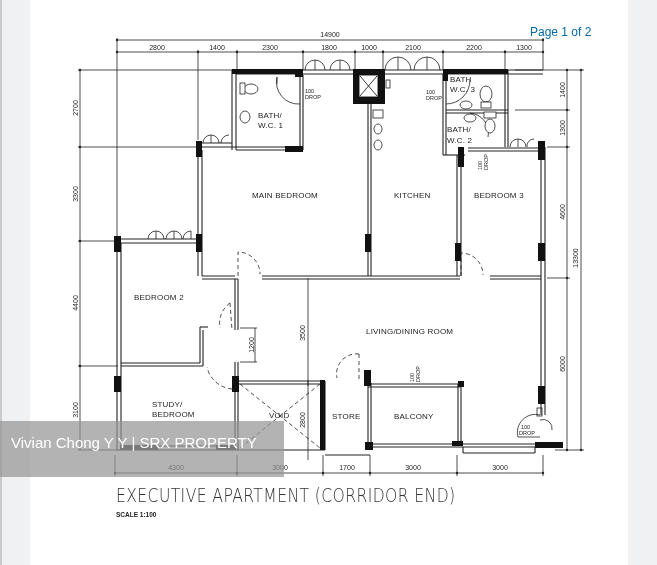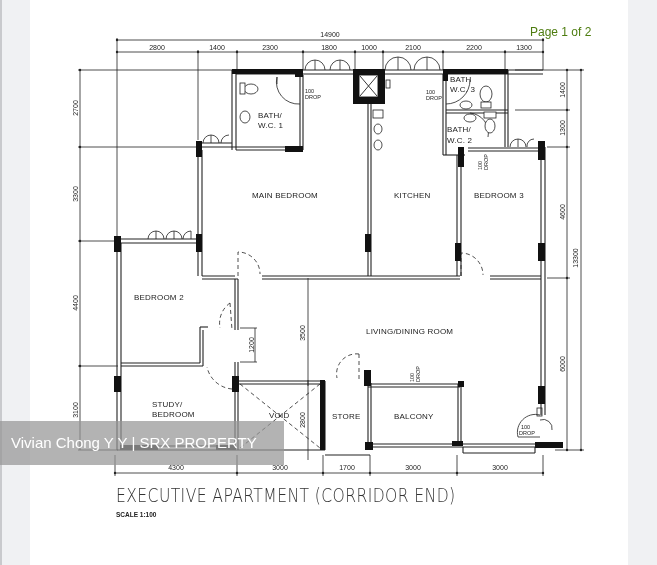--- a/index.html
+++ b/index.html
@@ -9,39 +9,39 @@
     position: relative;
     font-family: "Liberation Sans", sans-serif;
   }
   .left-edge { position: absolute; left: 0; top: 0; width: 2px; height: 565px; background: #c9cacd; }
   .sheet {
     position: absolute; left: 30px; top: 0; width: 598px; height: 565px;
     background: #ffffff;
   }
   .page-indicator {
     position: absolute; left: 530px; top: 25px;
-    font-size: 12px; color: #4d7c0f; font-family: "Liberation Sans", sans-serif;
+    font-size: 12px; color: #0369a1; font-family: "Liberation Sans", sans-serif;
   }
   svg.plan { position: absolute; left: 0; top: 0; }
   .plan text { font-family: "Liberation Sans", sans-serif; fill: #222; }
   .dim { font-size: 7px; }
   .room { font-size: 8px; letter-spacing: 0.2px; }
   .drop { font-size: 5.5px; }
   .title-text {
     position: absolute; left: 116px; top: 484px;
     font-size: 19px; color: #333; letter-spacing: 0.5px;
     font-family: "DejaVu Sans", sans-serif; font-weight: 200;
     transform: scaleX(0.82); transform-origin: left top;
   }
   .scale-text {
     position: absolute; left: 116px; top: 511px;
     font-size: 6.5px; color: #222; font-weight: bold;
   }
   .watermark {
-    position: absolute; left: 0; top: 421px; width: 284px; height: 44px;
+    position: absolute; left: 0; top: 421px; width: 284px; height: 56px;
     background: rgba(150,150,150,0.72);
   }
   .watermark span {
     position: absolute; left: 11px; top: 13px;
     color: #ffffff; font-size: 15px; white-space: nowrap;
     font-family: "Liberation Sans", sans-serif;
   }
 </style>
 </head>
 <body>

